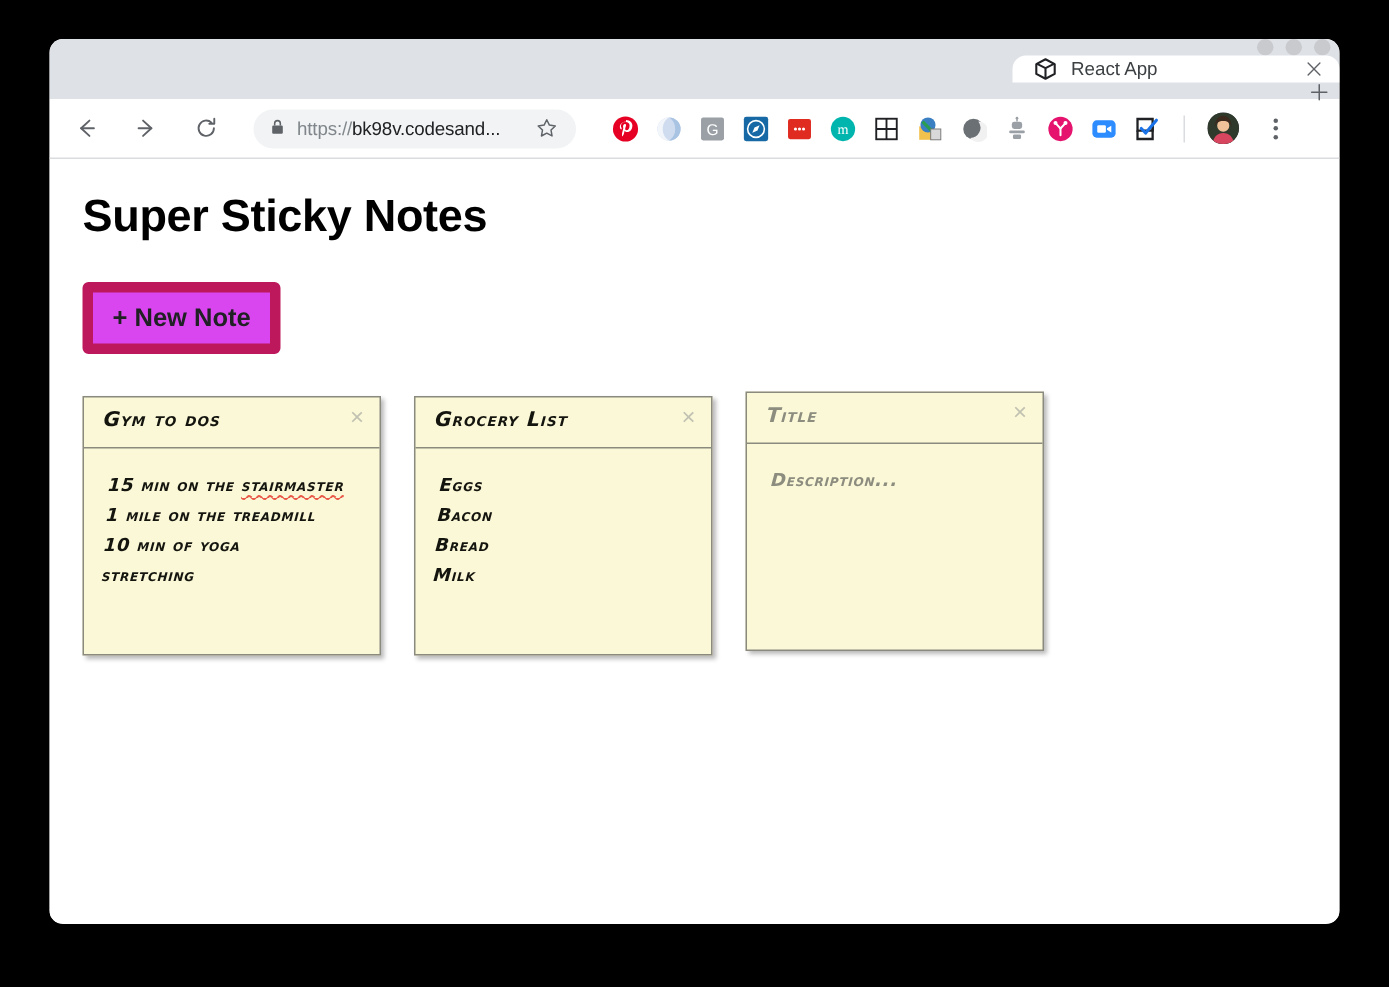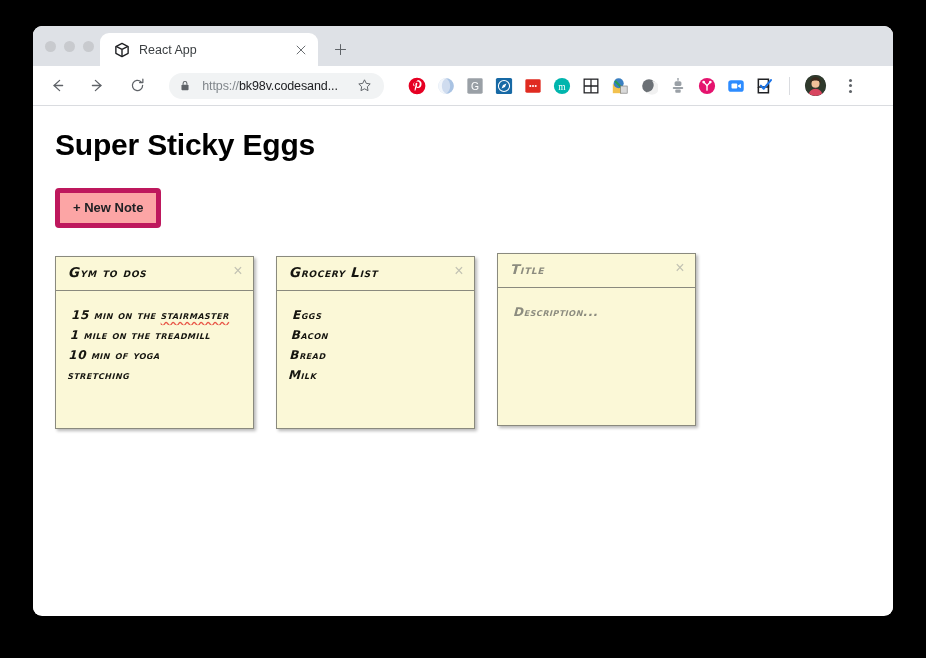--- a/index.html
+++ b/index.html
@@ -23,20 +23,21 @@
   }
 
   
   #tab-strip {
     position: relative;
     height: 40px;
     background: #dee1e6;
     display: flex;
     align-items: flex-end;
     padding-left: 10px;
+    flex-direction: column;
   }
   .traffic-lights {
     display: flex; gap: 8px;
     align-items: center;
     height: 40px;
     padding: 0 6px 0 2px;
   }
   .light {
     width: 11px; height: 11px; border-radius: 50%;
     background: #c8cace;
@@ -74,21 +75,20 @@
 
   
   #toolbar {
     height: 40px;
     background: #ffffff;
     display: flex;
     align-items: center;
     padding: 0 8px 0 10px;
     gap: 12px;
     border-bottom: 1px solid #dadce0;
-    text-align: center;
   }
   .nav-btn {
     width: 28px; height: 28px;
     display: flex; align-items: center; justify-content: center;
     color: #5f6368;
     border-radius: 50%;
     flex: 0 0 auto;
   }
   .nav-btn svg { display:block; }
   #omnibox {
@@ -156,25 +156,25 @@
     font-family: "Liberation Sans", sans-serif;
   }
   #controls {
     display: flex;
     align-items: stretch;
     gap: 19px;
     margin-bottom: 28px;
   }
   #new-note-btn {
     font-family: "Liberation Sans", sans-serif;
-    font-size: 13px;
+    font-size: 17px;
     font-weight: bold;
     color: #202124;
-    background: #fca5a5;
-    border: 5px solid #be185d;
+    background: #d946ef;
+    border: 7px solid #be185d;
     border-radius: 4px;
     padding: 7px 13px;
     line-height: 1.2;
     cursor: pointer;
     white-space: nowrap;
   }
   #search-input {
     width: 300px;
     font-family: "Liberation Sans", sans-serif;
     font-size: 14.5px;
@@ -439,21 +439,21 @@
       <span id="menu-btn">
         <i></i>
         <i></i>
         <i></i>
       </span>
     </div>
   </div>
 
   <div id="page">
 
-    <h1 id="app-title">Super Sticky Eggs</h1>
+    <h1 id="app-title">Super Sticky Notes</h1>
 
     <div id="controls">
       <button id="new-note-btn">+ New Note</button>
     </div>
 
     <div id="notes">
 
       <div class="note">
         <div class="note-header">
           <div class="note-title">Gym to dos</div>

